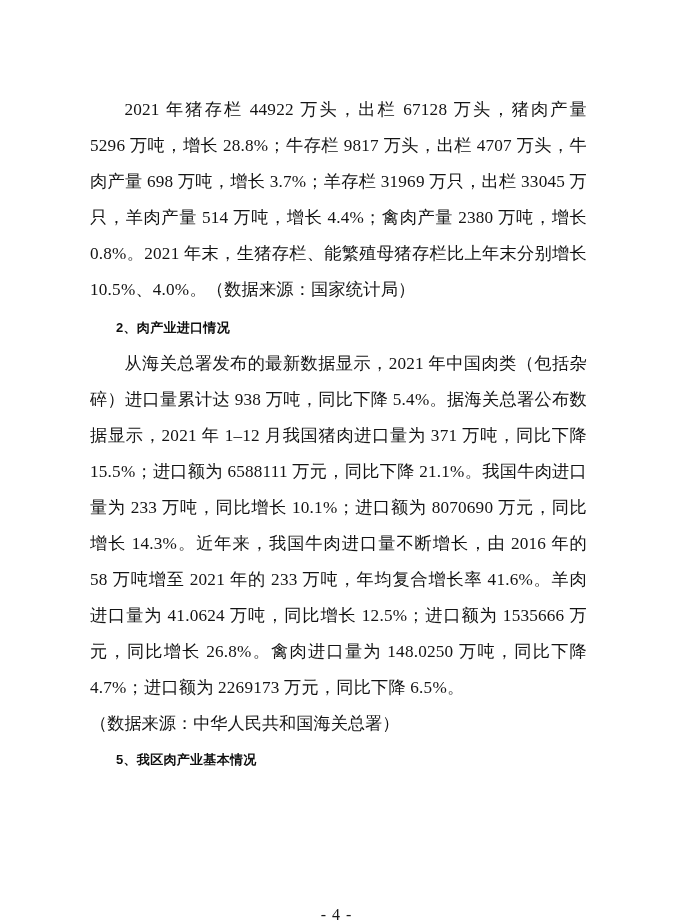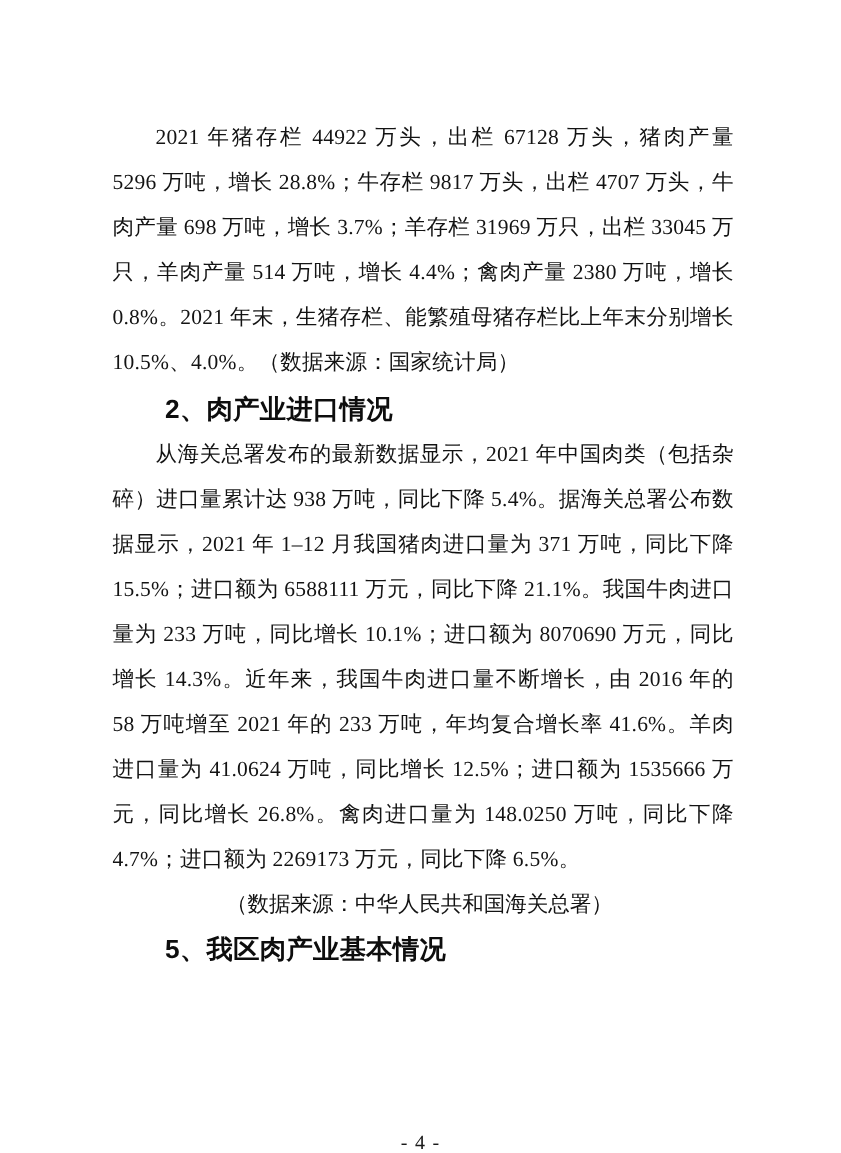--- a/index.html
+++ b/index.html
@@ -27,34 +27,34 @@
     font-size: 17.2px;
     line-height: 36px;
     text-align: justify;
     text-justify: inter-ideograph;
     text-indent: 2em;
     margin: 0 0 0 0;
     letter-spacing: 0.2px;
     color: #131313;
   }
   .heading {
-    font-size: 21px;
+    font-size: 13px;
     line-height: 36px;
     font-weight: bold;
     text-indent: 2em;
     margin: 0;
     letter-spacing: 0.3px;
     color: #0d0d0d;
     font-family: "Liberation Sans", "DejaVu Sans", sans-serif;
   }
   .source-line {
     font-size: 17.2px;
     line-height: 36px;
     margin: 0;
-    text-align: center;
+    text-align: left;
     padding-right: 6px;
     color: #131313;
   }
   .footer {
     position: absolute;
     left: 0;
     right: 0;
     bottom: 18px;
     text-align: center;
     font-size: 16px;

